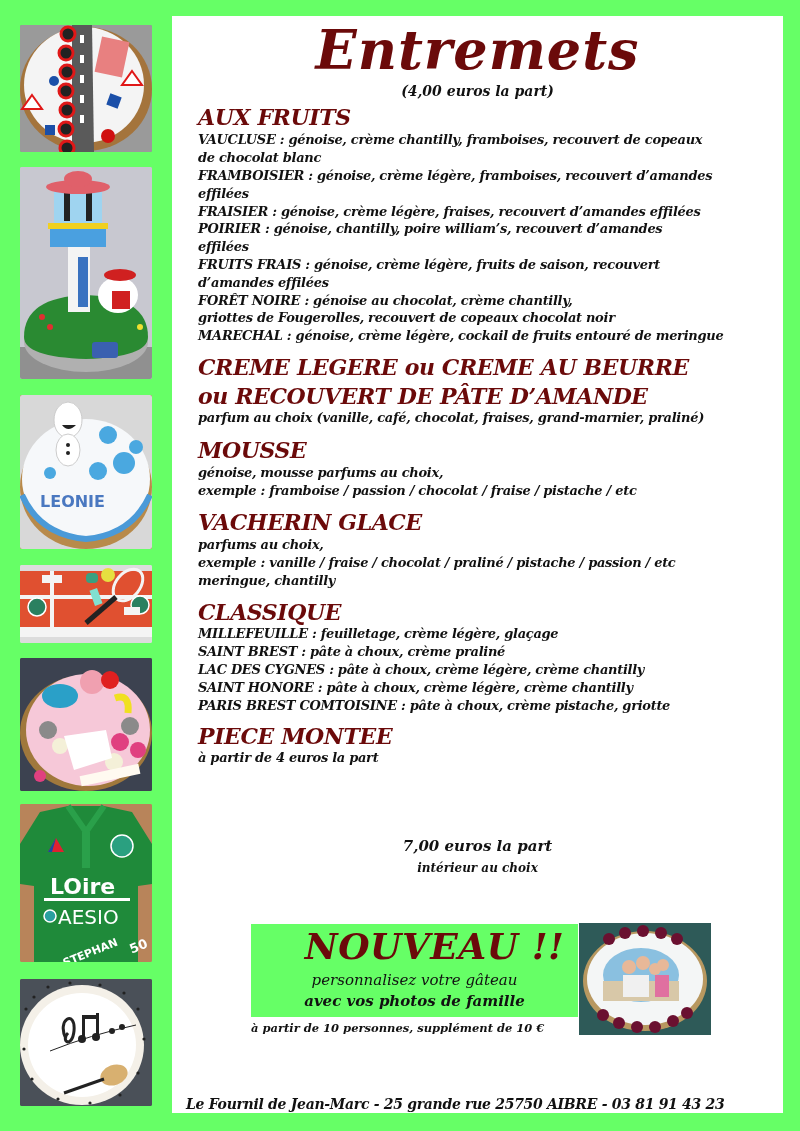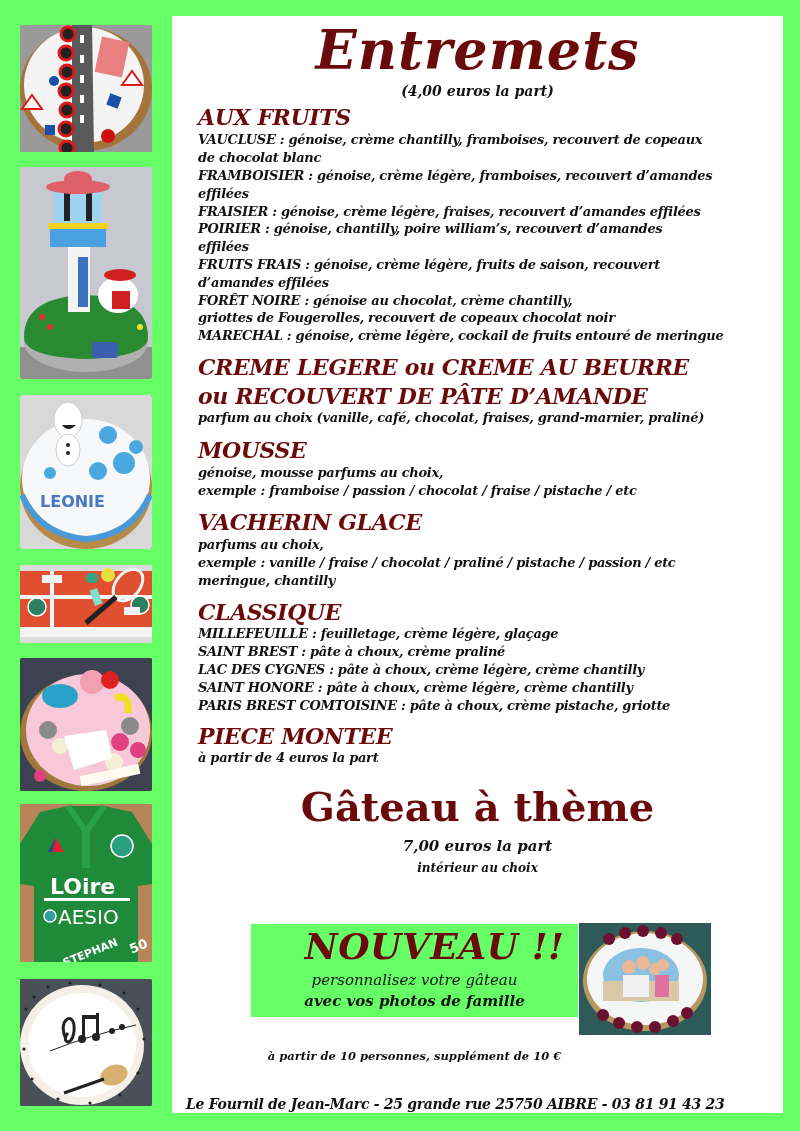--- a/index.html
+++ b/index.html
@@ -226,30 +226,29 @@
   <div class="sec" style="top:584px;">CLASSIQUE</div>
   <div class="line" style="top:609px;">MILLEFEUILLE  : feuilletage, crème légère, glaçage</div>
   <div class="line" style="top:627px;">SAINT BREST  : pâte à choux, crème praliné</div>
   <div class="line" style="top:645px;">LAC DES CYGNES  : pâte à choux, crème légère, crème chantilly</div>
   <div class="line" style="top:663px;">SAINT HONORE  : pâte à choux, crème légère, crème chantilly</div>
   <div class="line" style="top:681px;">PARIS BREST COMTOISINE  : pâte à choux, crème pistache, griotte</div>
 
   <div class="sec" style="top:708px;">PIECE MONTEE</div>
   <div class="line" style="top:733px;">à partir de 4 euros la part</div>
 
-  <div class="title" style="top:766px;font-size:40px;line-height:50px;font-style:normal;">Gâteau à thème</div>
   <div class="center" style="top:820px;font-size:15px;line-height:20px;">7,00 euros la part</div>
   <div class="center" style="top:844px;font-size:12px;line-height:16px;">intérieur au choix</div>
 
   <div class="promo">
     <div class="abs" style="left:0;top:0;width:100%;text-align:center;font-size:36px;line-height:44px;font-weight:bold;font-style:italic;color:#6b0a0a;letter-spacing:0.5px;padding-left:40px;">NOUVEAU !!</div>
     <div class="abs" style="left:0;top:46px;width:100%;text-align:center;font-size:15px;line-height:20px;font-weight:normal;font-style:italic;color:#111;">personnalisez votre gâteau</div>
     <div class="abs" style="left:0;top:67px;width:100%;text-align:center;font-size:15px;line-height:20px;font-weight:bold;font-style:italic;color:#111;">avec vos photos de famille</div>
   </div>
-  <div class="abs" style="left:79px;top:1032px;width:327px;text-align:center;font-size:11.5px;line-height:16px;font-weight:bold;font-style:italic;color:#111;white-space:nowrap;">à partir de 10 personnes, supplément de 10 €</div>
+  <div class="abs" style="left:79px;top:1004px;width:327px;text-align:left;font-size:11.5px;line-height:16px;font-weight:bold;font-style:italic;color:#111;white-space:nowrap;">à partir de 10 personnes, supplément de 10 €</div>
 
   <div class="promo-photo">
     <svg width="132" height="112" viewBox="0 0 132 112">
       <rect width="132" height="112" fill="#2e5a58"></rect>
       <ellipse cx="66" cy="58" rx="62" ry="50" fill="#b89860"></ellipse>
       <ellipse cx="66" cy="56" rx="58" ry="46" fill="#f4f6f6"></ellipse>
       <ellipse cx="62" cy="52" rx="38" ry="27" fill="#8ac0e0"></ellipse>
       <rect x="24" y="58" width="76" height="20" fill="#d8c8a8"></rect>
       <circle cx="50" cy="44" r="7" fill="#e8b898"></circle>
       <circle cx="64" cy="40" r="7" fill="#e8b898"></circle>

